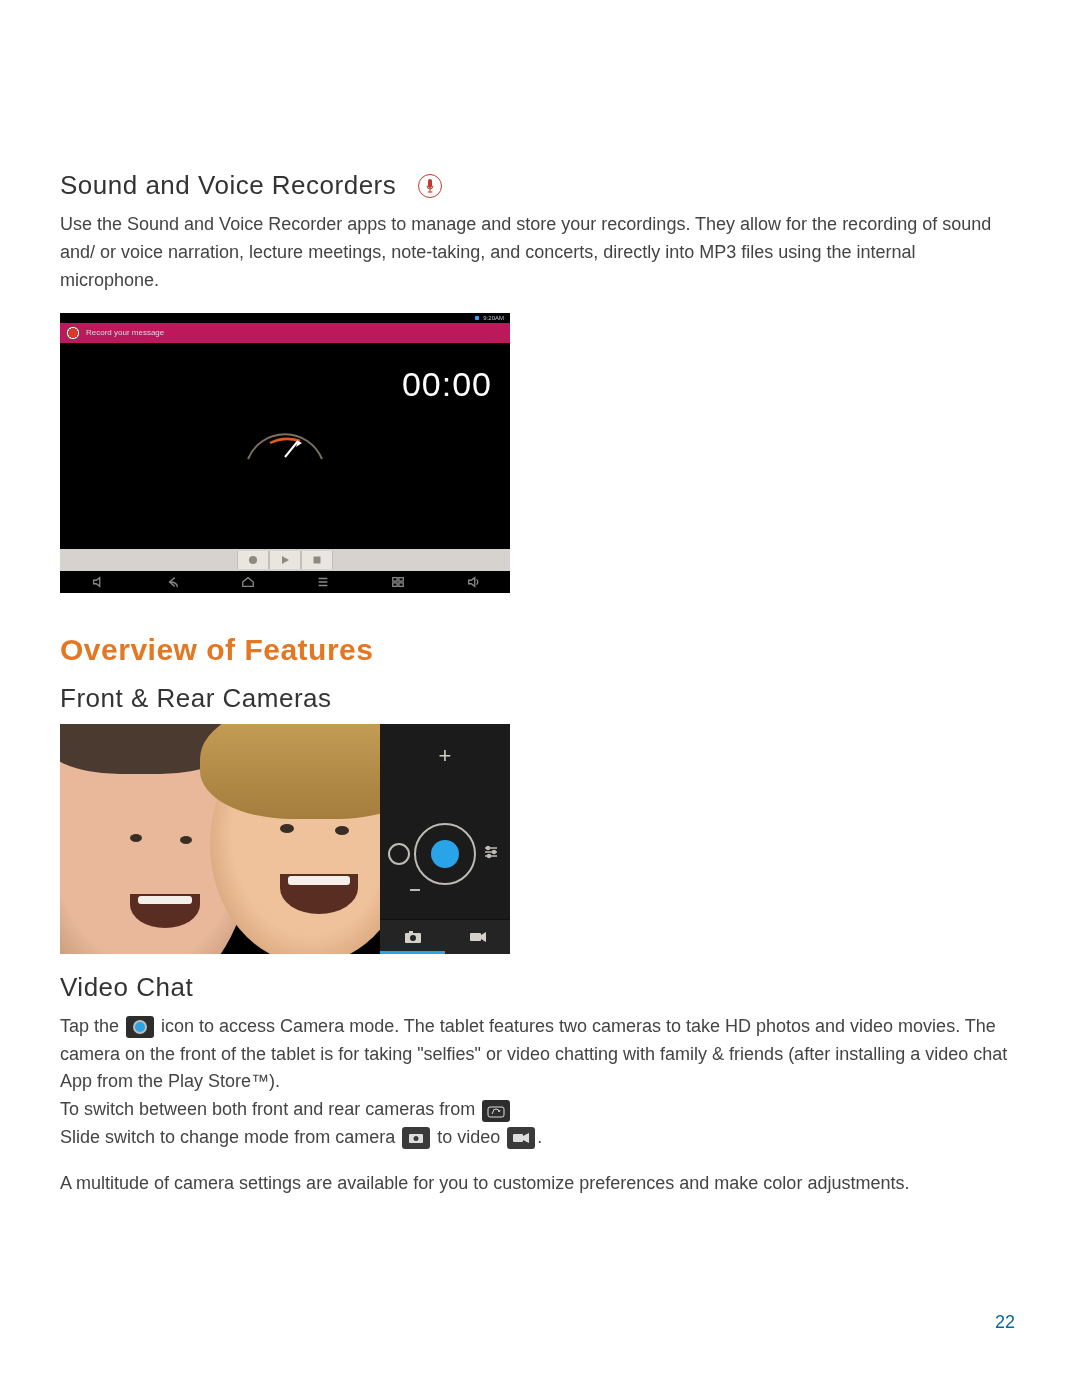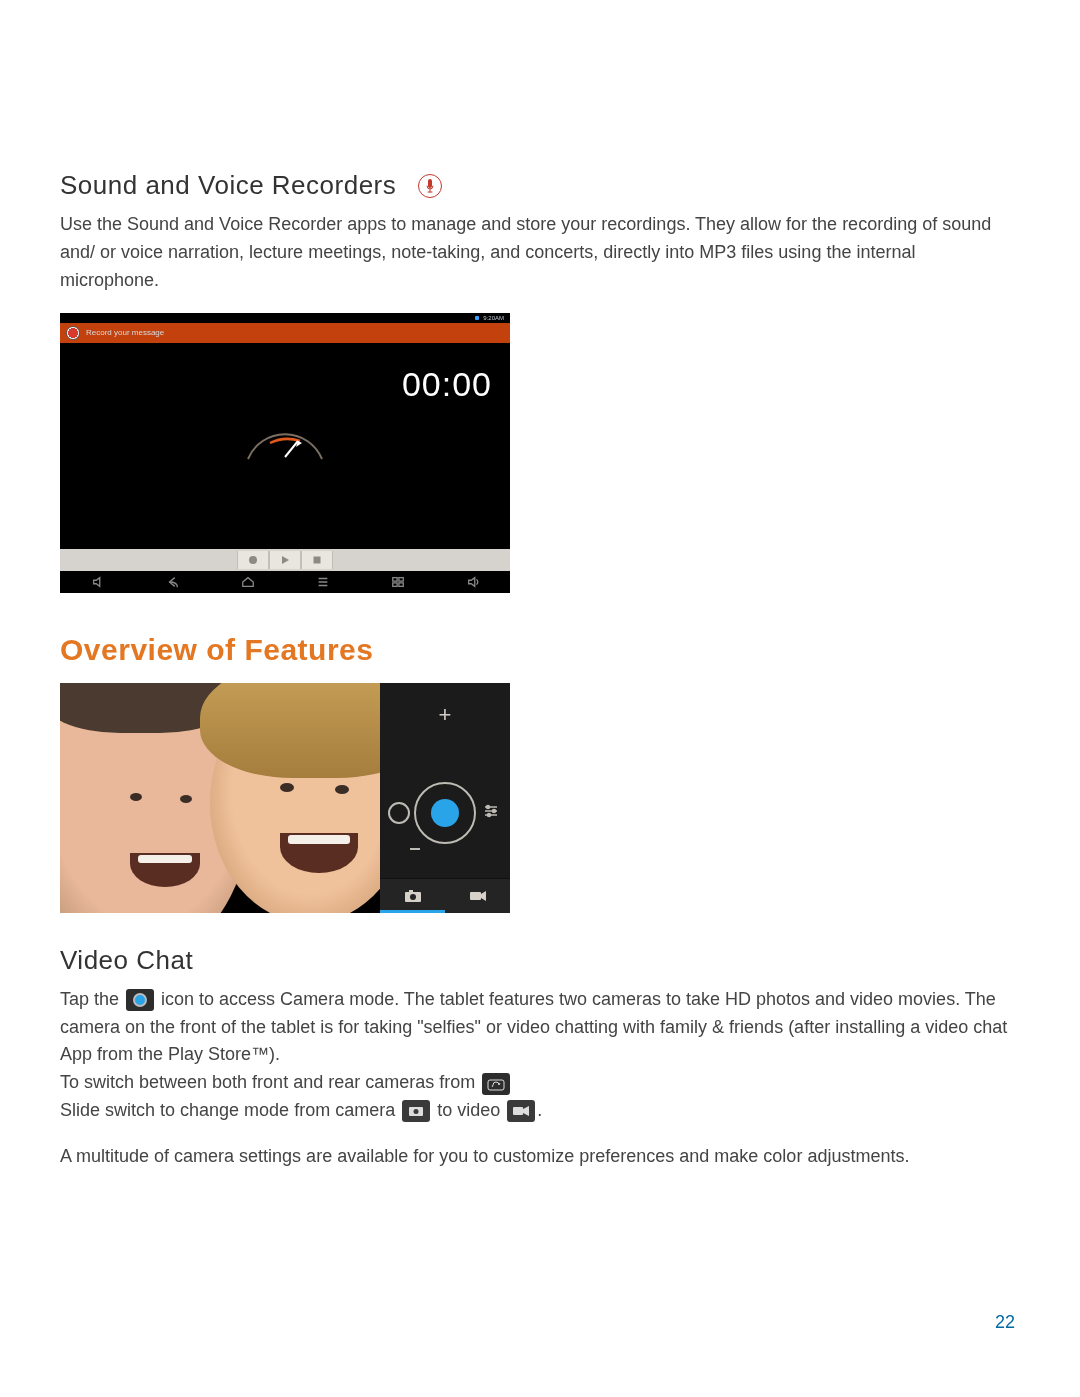--- a/index.html
+++ b/index.html
@@ -77,21 +77,21 @@
   }
   .rec-statusbar .dot { width:4px;height:4px;background:#3aa0ff;border-radius:1px; }
   .rec-statusbar .time { color:#bfc8d0;font-size:6px; }
 
   .rec-appbar {
     height: 20px;
     display: flex;
     align-items: center;
     gap: 6px;
     padding: 0 6px;
-    background: #c2410c;
+    background: #be185d;
   }
   .rec-appbar .appicon {
     width: 12px;height:12px;border-radius:50%;
     background: radial-gradient(circle at 50% 50%, #d93a2b 0 60%, #fff 60% 100%);
     border:1px solid #555;
   }
   .rec-appbar .apptxt { color:#d8dbe0; font-size:8px; }
 
   .rec-timer { color:#fff; position:absolute; right:18px; top:52px; font-size:34px; font-weight:300; letter-spacing:1px; }
 
@@ -289,20 +289,23 @@
           <rect x="9" y="9" width="5" height="4"></rect>
         </svg>
       <svg viewBox="0 0 16 16">
           <path d="M3 6h3l4-3v10l-4-3H3z"></path>
           <path d="M12 5c2 2 2 4 0 6"></path>
         </svg>
     </div>
   </div>
 
   <h1 class="mainhead">Overview of Features</h1>
+  <h2 class="subhead">
+    <span>Front &amp; Rear Cameras</span>
+  </h2>
 
   <div class="camera-shot">
     <div class="cam-photo">
       <div class="face adult"></div>
       <div class="eye" style="left:70px;top:110px"></div>
       <div class="eye" style="left:120px;top:112px"></div>
       <div class="mouth" style="left:70px;top:170px;width:70px;height:34px"></div>
       <div class="teeth" style="left:78px;top:172px;width:54px"></div>
       <div class="face child"></div>
       <div class="eye" style="left:220px;top:100px;width:14px;height:9px"></div>
@@ -340,21 +343,21 @@
         <div class="half">
           <svg viewBox="0 0 18 14">
               <rect x="1" y="3" width="11" height="8" rx="1"></rect>
               <polygon points="12,5 17,2 17,12 12,9"></polygon>
             </svg>
         </div>
       </div>
     </div>
   </div>
 
-  <h2 class="subhead" style="margin-top:32px">
+  <h2 class="subhead" style="margin-top:18px">
     <span>Video Chat</span>
   </h2>
 
   <p class="body">
     <span>Tap the </span>
     <span class="inline-icon cam-mode">
         <span class="lens"></span>
       </span>
     <span> icon to access Camera mode. The tablet features two cameras to take HD photos and video movies. The camera on the front of the tablet is for taking "selfies" or video chatting with family &amp; friends (after installing a video chat App from the Play Store™).</span>
     <br>

